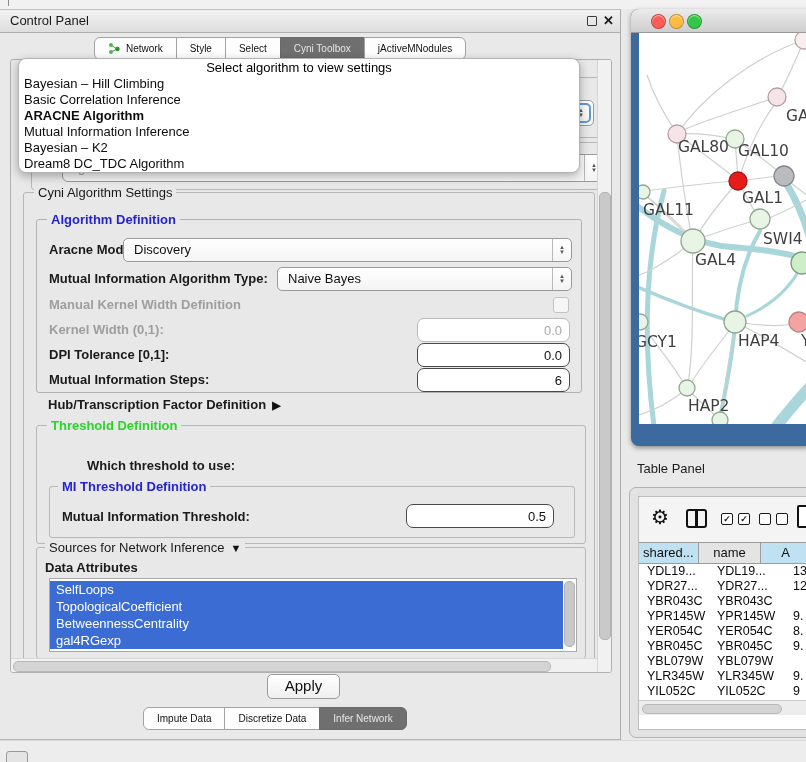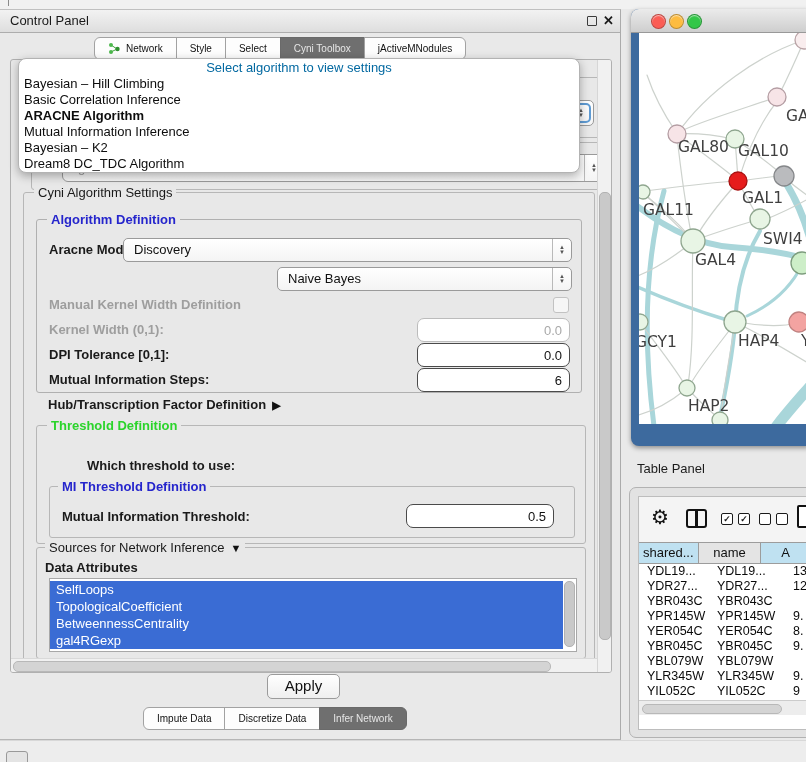--- a/index.html
+++ b/index.html
@@ -41,21 +41,21 @@
          display:flex;flex-direction:column;align-items:center;justify-content:center;color:#555;}
   .combo .stepper span{font-size:6px;line-height:5px;}
   .combo .stepper.focus{border:2px solid #5f9bd3;border-radius:5px;right:2px;top:2px;bottom:2px;width:16px;}
   .tinput{position:absolute;background:#fff;border:1.5px solid #4a4a4a;border-radius:7px;
           font-size:13px;color:#111;text-align:right;padding:8px 7px;box-sizing:border-box;font-family:"Liberation Sans",sans-serif;}
   .tinput.disabled{border:1px solid #bcbcbc;color:#a9a9a9;}
   .chk{position:absolute;width:14px;height:14px;border:1px solid #c2c2c2;border-radius:3px;background:#f6f6f6;}
   
   .popup{position:absolute;left:18px;top:48px;width:560px;height:113px;background:#fff;
          border:1px solid #b3b3b3;border-radius:8px;box-shadow:0 3px 10px rgba(0,0,0,.3);z-index:5;overflow:hidden;}
-  .popup .ph{height:16px;line-height:16px;text-align:center;color:#0369a1;font-size:13px;margin-top:1px;}
+  .popup .ph{height:16px;line-height:16px;text-align:center;color:#000000;font-size:13px;margin-top:1px;}
   .popup .pi{height:16px;line-height:16px;padding-left:5px;font-size:13px;color:#0d0d0d;white-space:nowrap;}
   .popup .pi.bold{font-weight:700;}
   
   .attr-list{position:absolute;background:#fff;border:1px solid #a8a8a8;overflow:hidden;}
   .attr-item{height:17px;line-height:17px;padding-left:6px;margin-right:13px;background:var(--sel-blue,#3a6cd4);
              color:#fff;font-size:13px;white-space:nowrap;}
   .vthumb{position:absolute;background:#c9c9c9;border:1px solid #b2b2b2;border-radius:5px;}
   .strack-v{position:absolute;background:#f1f1f1;border-left:1px solid #d6d6d6;}
   .strack-h{position:absolute;background:#f1f1f1;border-top:1px solid #d9d9d9;}
   .hthumb{position:absolute;background:#d4d4d4;border:1px solid #b8b8b8;border-radius:5px;}
@@ -174,20 +174,21 @@
 
           <span class="blab" style="left:12px;top:20px;">Aracne Mode:</span>
           <div class="combo" style="left:86px;top:18px;width:447px;height:22px;">
             <span class="cval">Discovery</span>
             <span class="stepper">
                 <span>▲</span>
                 <span>▼</span>
               </span>
           </div>
 
+          <span class="blab" style="left:12px;top:49px;">Mutual Information Algorithm Type:</span>
           <div class="combo" style="left:240px;top:47px;width:293px;height:22px;">
             <span class="cval">Naive Bayes</span>
             <span class="stepper">
                 <span>▲</span>
                 <span>▼</span>
               </span>
           </div>
 
           <span class="dlab" style="left:12px;top:75px;">Manual Kernel Width Definition</span>
           <span class="chk" style="left:516px;top:77px;"></span>

